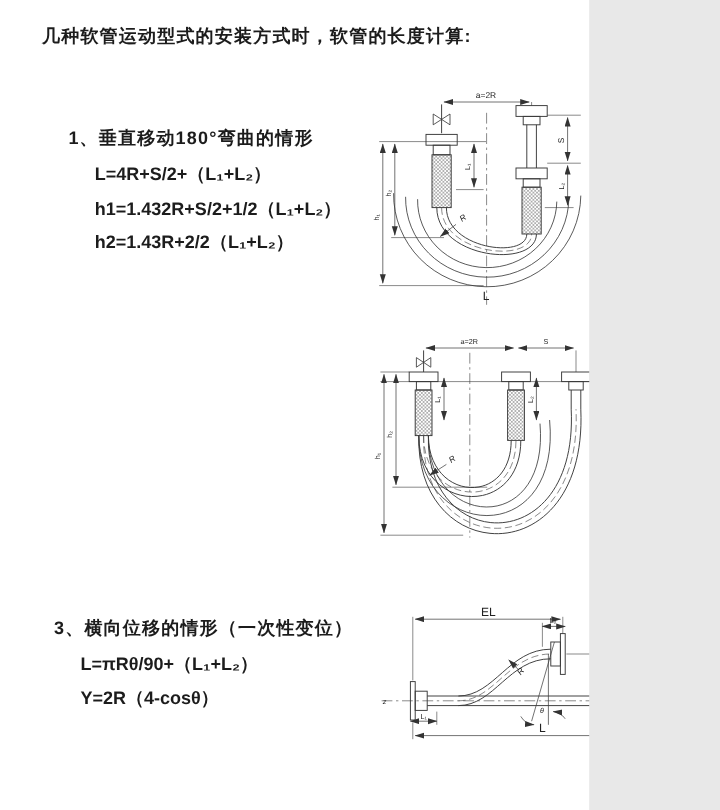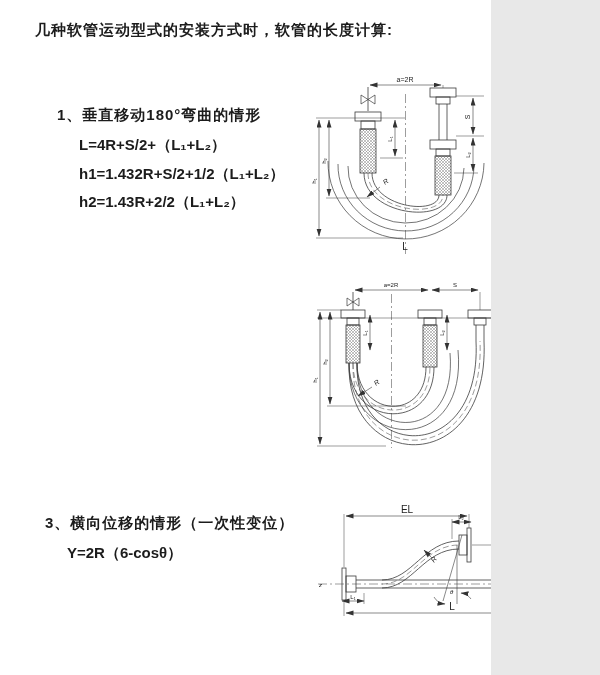--- a/index.html
+++ b/index.html
@@ -39,21 +39,22 @@
   <div class="section" id="sec1">
     <div class="sec-heading">1、垂直移动180°弯曲的情形</div>
     <div class="formula">L=4R+S/2+（L₁+L₂）</div>
     <div class="formula">h1=1.432R+S/2+1/2（L₁+L₂）</div>
     <div class="formula">h2=1.43R+2/2（L₁+L₂）</div>
   </div>
 
 
   <div class="section" id="sec3">
     <div class="sec-heading">3、横向位移的情形（一次性变位）</div>
-    <div class="formula">Y=2R（6-cosθ）</div>
+    <div class="formula">L=πRθ/90+（L₁+L₂）</div>
+    <div class="formula">Y=2R（4-cosθ）</div>
   </div>
 
   <div class="diagram" id="d1">
   <svg width="284" height="194" viewBox="0 0 284 194">
     <defs>
       <pattern id="hatch1" patternUnits="userSpaceOnUse" width="3" height="3">
         <path d="M0,0 L3,3 M3,0 L0,3" stroke="#666" stroke-width="0.4"></path>
       </pattern>
       <marker id="ah1" markerWidth="8" markerHeight="6" refX="7.5" refY="2.5" orient="auto-start-reverse" markerUnits="userSpaceOnUse">
         <path d="M0,0 L8,2.5 L0,5 z" fill="#333"></path>

